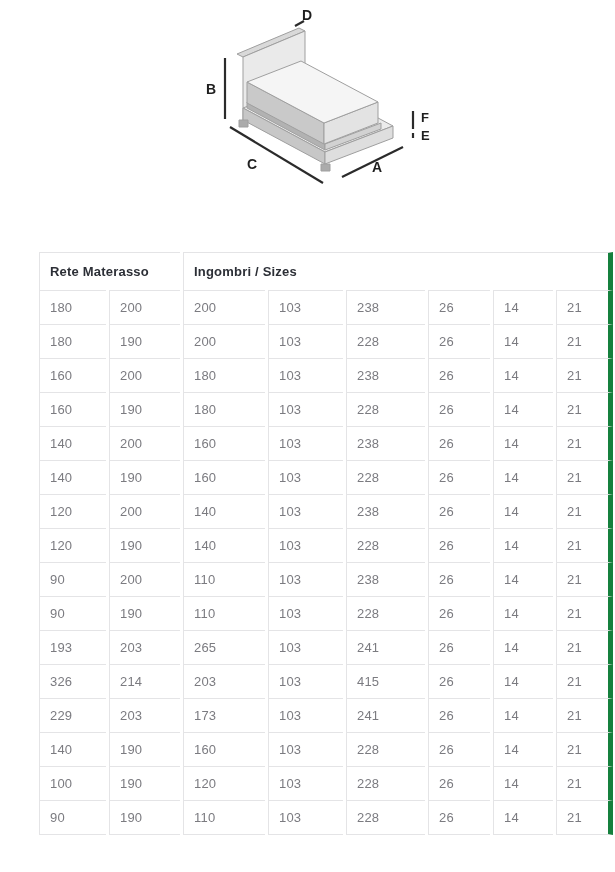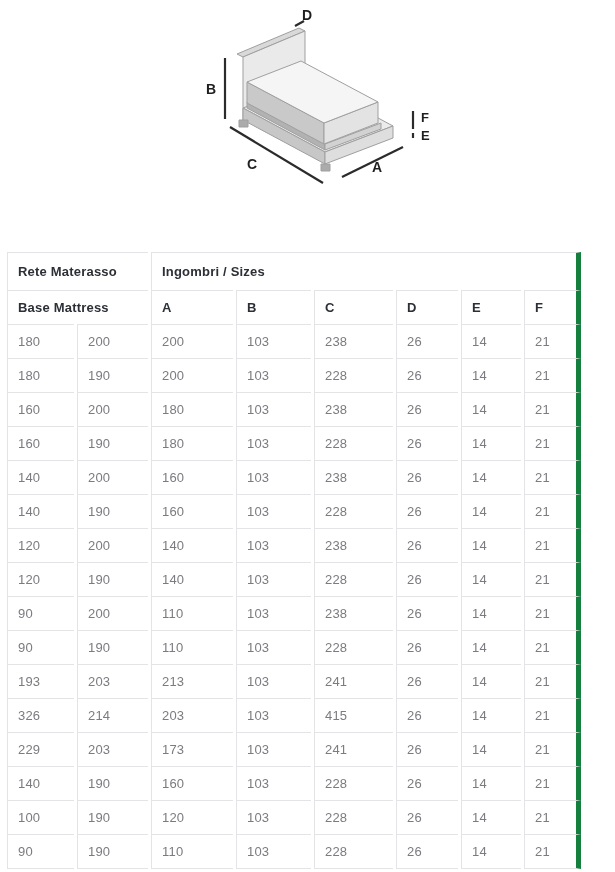--- a/index.html
+++ b/index.html
@@ -8,21 +8,21 @@
     font-family:"Liberation Sans","DejaVu Sans",sans-serif;
   }
   
   #diagram{position:absolute;left:180px;top:0;width:260px;height:200px;}
   #diagram svg{display:block;width:100%;height:100%;}
   .bedpart{stroke:#9f9f9f;stroke-width:1;stroke-linejoin:round;}
   .dim{stroke:#2b2b2b;stroke-width:2.2;fill:none;}
   .dimlabel{font-family:"Liberation Sans","DejaVu Sans",sans-serif;font-size:14px;font-weight:bold;fill:#1f1f1f;}
   .dimlabel.small{font-size:13px;}
   
-  #sizes-table-wrap{position:absolute;left:4px;top:252px;width:580px;}
+  #sizes-table-wrap{position:absolute;left:36px;top:252px;width:580px;}
   table{width:580px;border-collapse:separate;border-spacing:3px 0;table-layout:fixed;}
   th,td{
     border-top:1px solid #e4e4e6;border-left:1px solid #e4e4e6;
     padding:0 2px 0 10px;text-align:left;vertical-align:middle;
     font-size:13px;letter-spacing:.2px;height:33px;overflow:hidden;white-space:nowrap;
   }
   th:last-child,td:last-child{border-right:5px solid #15803d;}
   thead tr:first-child th{height:37px;}
   tbody tr:last-child td{border-bottom:1px solid #e4e4e6;}
   th{color:#2c2f36;font-weight:bold;}
@@ -79,29 +79,20 @@
           <col style="width:79px">
         <col style="width:62px">
           <col style="width:60px">
           <col style="width:57px">
       </colgroup>
       <thead>
         <tr>
           <th colspan="2">Rete Materasso</th>
           <th colspan="6">Ingombri / Sizes</th>
         </tr>
-        <tr>
-          <th colspan="2">Base Mattress</th>
-          <th>A</th>
-          <th>B</th>
-          <th>C</th>
-          <th>D</th>
-          <th>E</th>
-          <th>F</th>
-        </tr>
       </thead>
       <tbody>
           <tr>
             <td>180</td>
             <td>200</td>
             <td>200</td>
             <td>103</td>
             <td>238</td>
             <td>26</td>
             <td>14</td>
@@ -193,21 +184,21 @@
             <td>110</td>
             <td>103</td>
             <td>228</td>
             <td>26</td>
             <td>14</td>
             <td>21</td>
           </tr>
           <tr>
             <td>193</td>
             <td>203</td>
-            <td>213</td>
+            <td>265</td>
             <td>103</td>
             <td>241</td>
             <td>26</td>
             <td>14</td>
             <td>21</td>
           </tr>
           <tr>
             <td>326</td>
             <td>214</td>
             <td>203</td>

